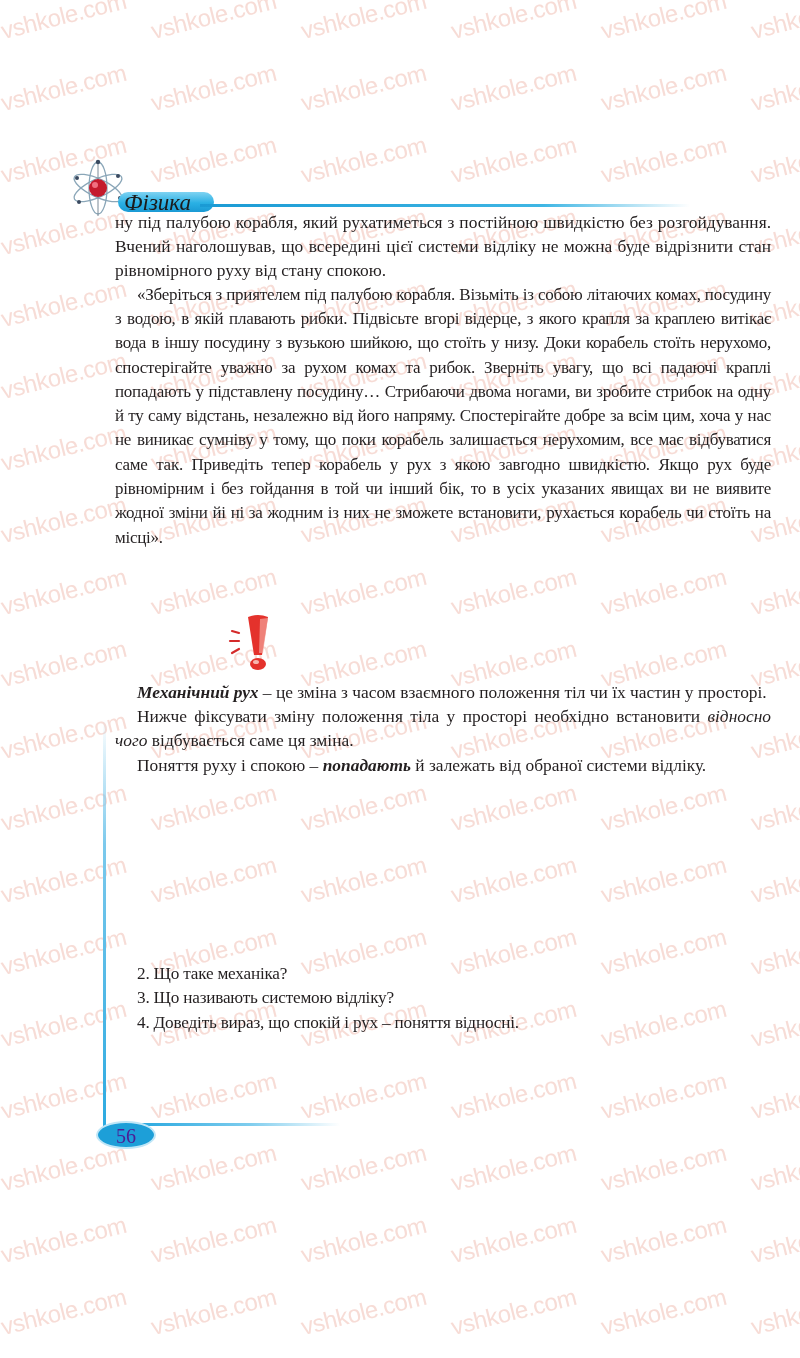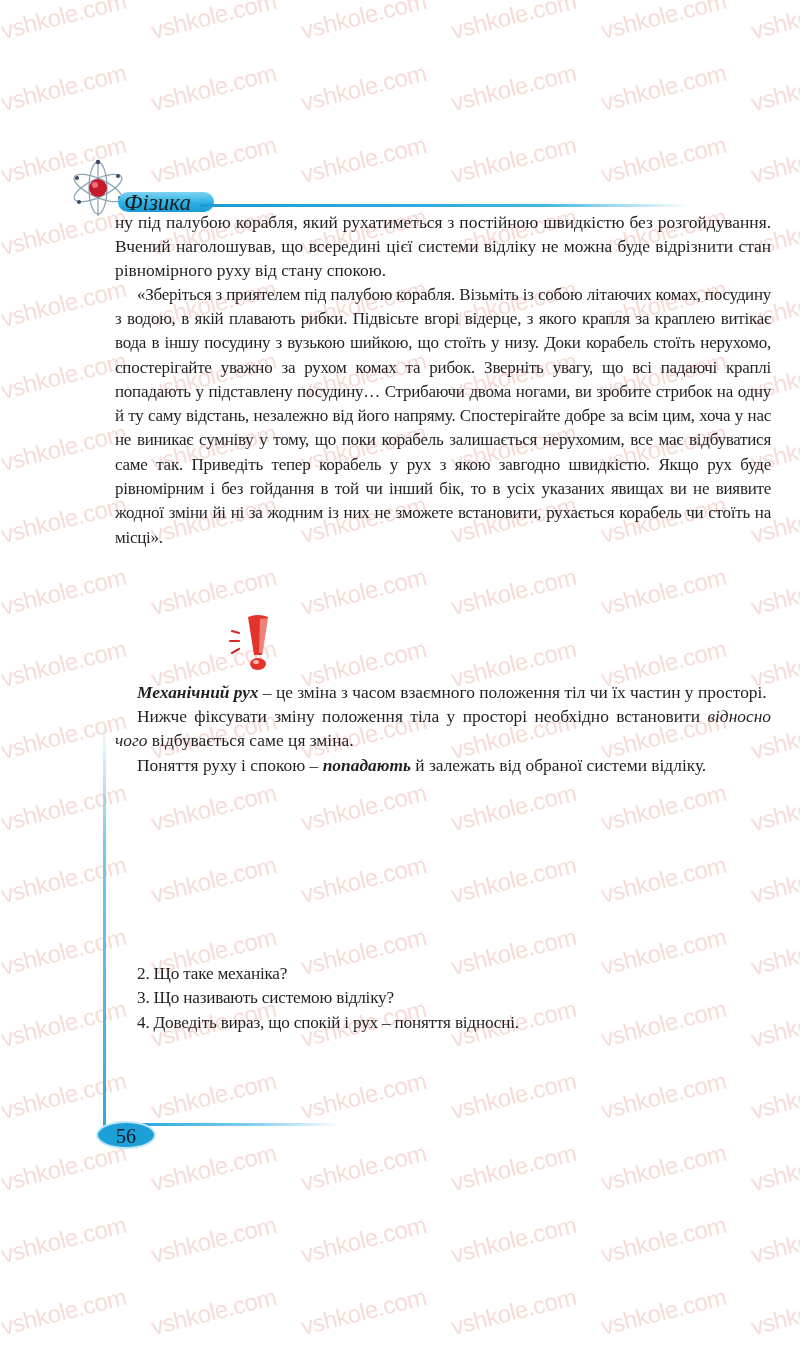--- a/index.html
+++ b/index.html
@@ -28,21 +28,21 @@
 
   .sec-head { position:absolute; display:flex; align-items:center; }
   .sec-title { font-family:"Liberation Sans","DejaVu Sans",sans-serif; font-weight:bold; font-size:21px; color:#2aaee2; white-space:nowrap; }
 
   .left-rule { position:absolute; left:103px; top:720px; width:3px; height:415px;
         background:linear-gradient(180deg,rgba(60,180,230,0) 0%,#7cc9ec 30%,#2aa9e0 100%); }
   .bottom-rule { position:absolute; left:140px; top:1123px; width:200px; height:3px;
         background:linear-gradient(90deg,#2aa9e0 0%,#7fcdee 55%,rgba(200,235,250,0) 100%); }
   .page-oval { position:absolute; left:96px; top:1121px; width:60px; height:28px; border-radius:50%;
         background:#1d9fd8; border:2px solid #bfe6f7; box-sizing:border-box; display:flex; align-items:center; justify-content:center; }
-  .page-num { font-family:"Liberation Serif",serif; font-size:20px; color:#0f172a; line-height:1; margin-top:1px; }
+  .page-num { font-family:"Liberation Serif",serif; font-size:20px; color:#4c1d95; line-height:1; margin-top:1px; }
 
   .qlist { position:absolute; left:137px; top:962px; width:640px; font-size:17.2px; line-height:24.4px; letter-spacing:-0.2px; }
   .qlist div { white-space:nowrap; }
 </style>
 </head>
 <body>
 
 <div class="wm-layer" id="wm-layer">
     <span class="wm" style="left: 5px; top: 17px;">vshkole.com</span>
     <span class="wm" style="left: 155px; top: 17px;">vshkole.com</span>

